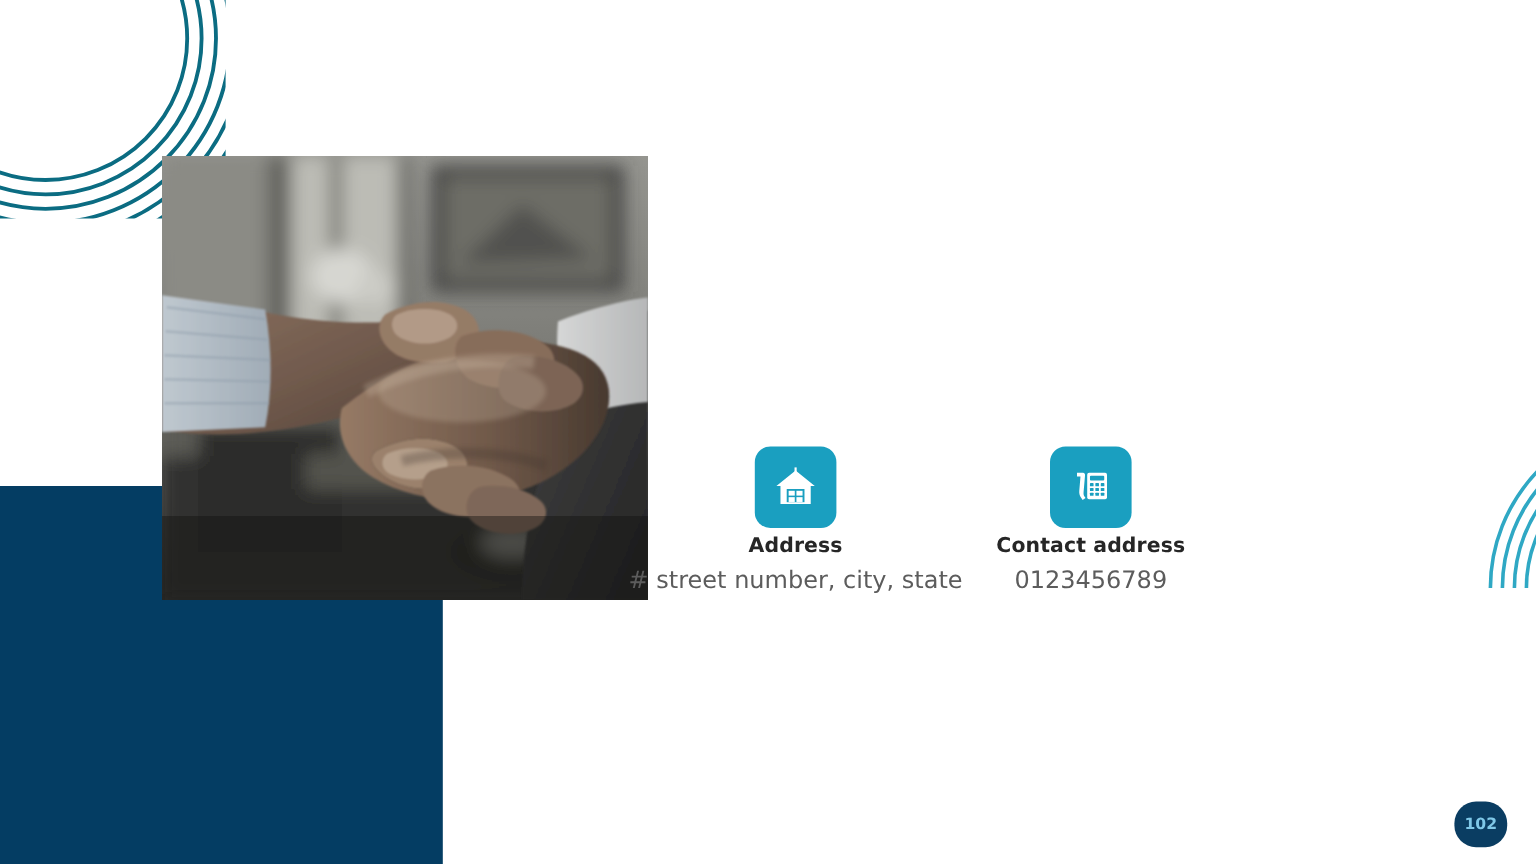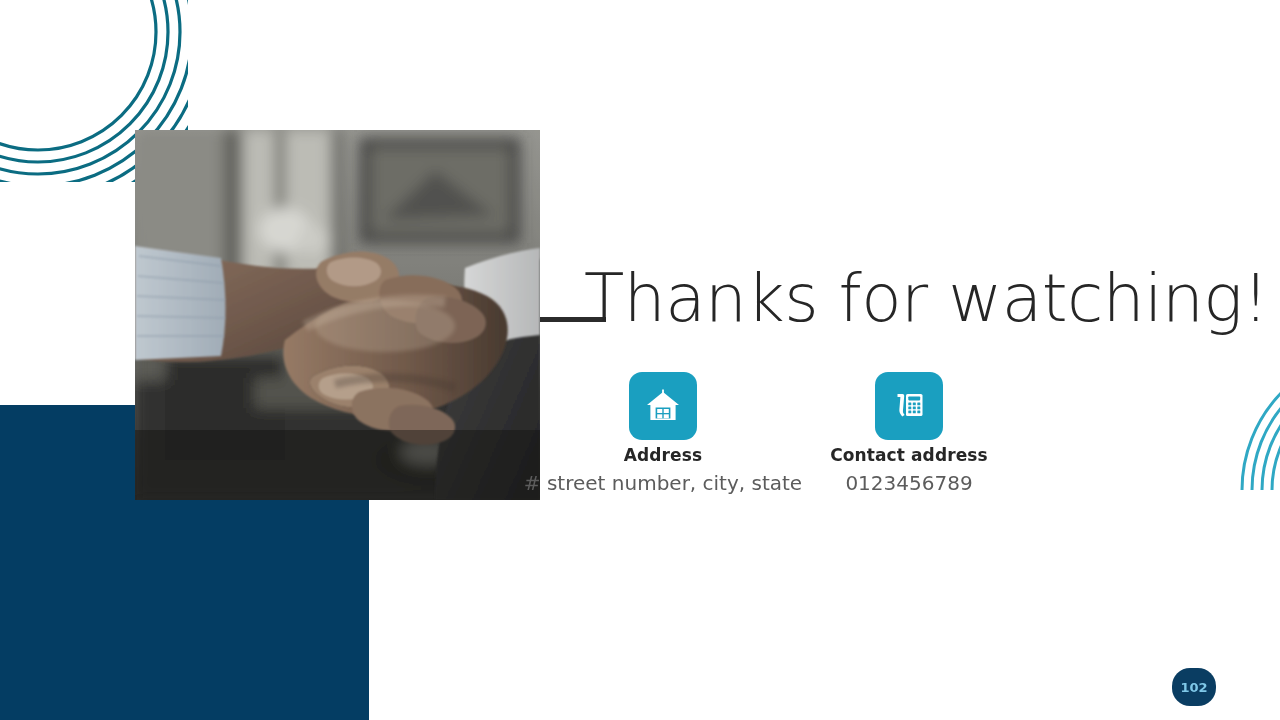--- a/index.html
+++ b/index.html
@@ -126,21 +126,21 @@
     font-family: "DejaVu Sans", sans-serif;
     font-weight: normal;
     font-size: 20px;
     color: #5c5c5c;
     white-space: nowrap;
   }
 
   
   .page-badge {
     position: absolute;
-    left: 1172px;
+    left: 1212px;
     top: 668px;
     width: 44px;
     height: 38px;
     border-radius: 18px;
     background: #0A3D62;
     display: flex;
     align-items: center;
     justify-content: center;
     font-family: "DejaVu Sans", sans-serif;
     font-weight: bold;
@@ -283,24 +283,20 @@
       </g>
       <g filter="url(#blurSoft)" opacity="0.25">
         <ellipse cx="250" cy="196" rx="70" ry="26" fill="#e2cdb6"></ellipse>
       </g>
 
       <rect x="0" y="0" width="405" height="370" fill="#7a7a74" opacity="0.17"></rect>
       <rect x="0" y="300" width="405" height="70" fill="#11110f" opacity="0.42"></rect>
     </svg>
   </div>
 
-  <div class="headline-wrap">
-    <div class="headline-rule"></div>
-    <h1 class="headline">Thanks for watching!</h1>
-  </div>
 
   <div class="contact-row">
 
     <div class="contact-item">
       <div class="icon-tile">
         <svg width="40" height="40" viewBox="0 0 40 40" aria-hidden="true">
           <path d="M20 6 L36 19 L32.6 19 L32.6 34 L7.4 34 L7.4 19 L4 19 Z" fill="#ffffff"></path>
           <rect x="12.6" y="21.5" width="14.8" height="11" fill="#1A9FC0"></rect>
           <rect x="14.2" y="23" width="5.1" height="4" fill="#ffffff"></rect>
           <rect x="20.7" y="23" width="5.1" height="4" fill="#ffffff"></rect>

